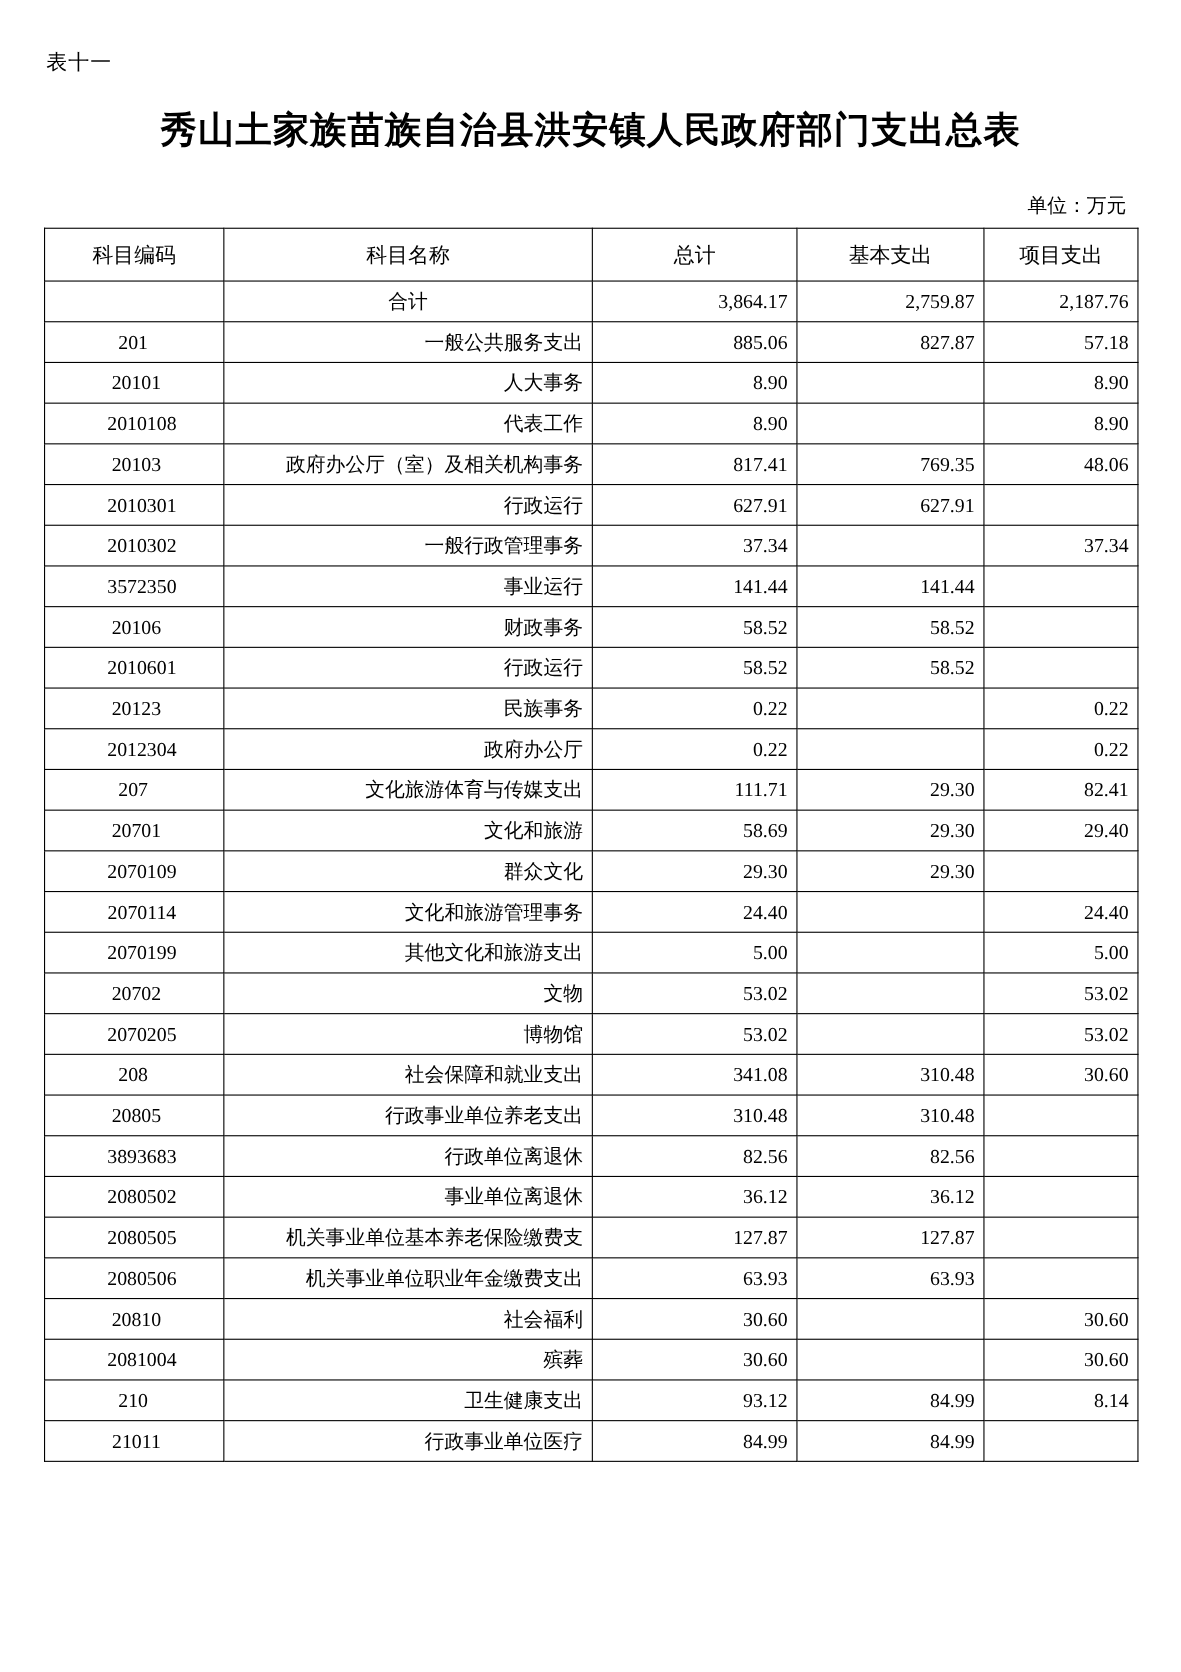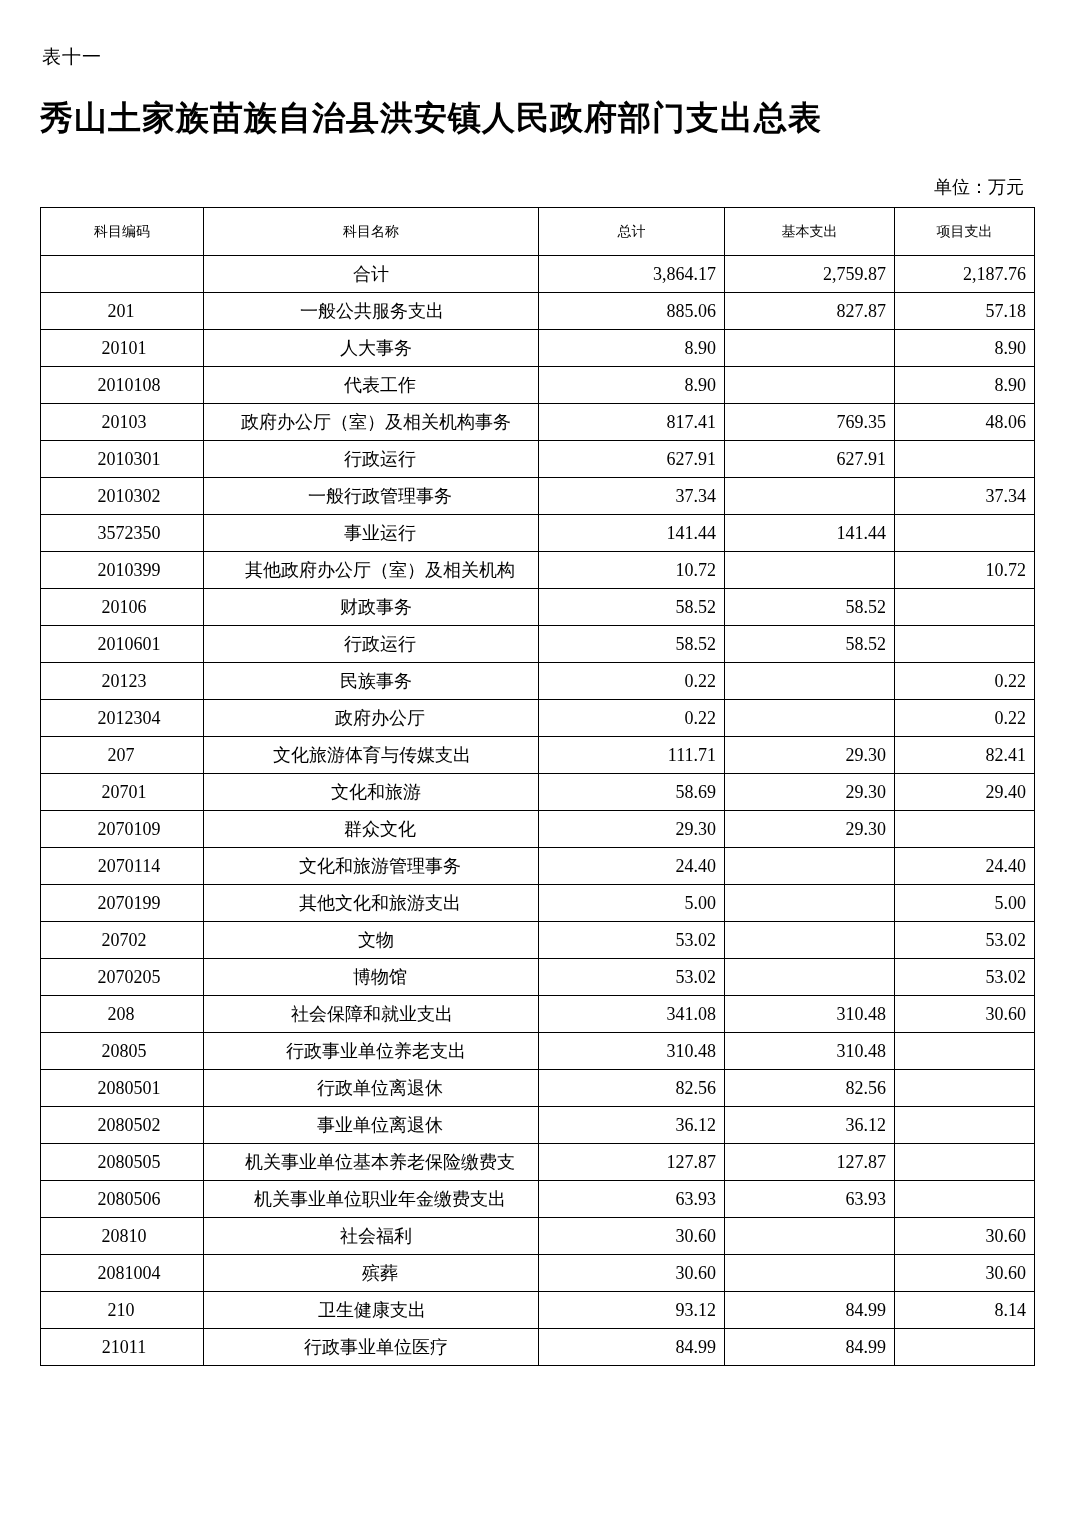--- a/index.html
+++ b/index.html
@@ -22,21 +22,21 @@
     padding: 44px 40px 0 40px;
     position: relative;
   }
   .table-label {
     font-size: 19px;
     letter-spacing: 1px;
     margin-left: 2px;
     margin-bottom: 26px;
   }
   .doc-title {
-    text-align: left;
+    text-align: center;
     font-size: 33px;
     font-weight: bold;
     letter-spacing: 1px;
     margin: 0 0 34px 0;
     font-family: "Liberation Serif", "DejaVu Serif", serif;
   }
   .unit-line {
     text-align: right;
     font-size: 18px;
     padding-right: 10px;
@@ -54,33 +54,33 @@
     font-weight: normal;
     padding: 0 8px;
     height: 37px;
     box-sizing: border-box;
     overflow: hidden;
     white-space: nowrap;
   }
   table.budget th {
     text-align: center;
     height: 48px;
-    font-size: 14px;
+    font-size: 19px;
   }
   col.c-code { width: 163px; }
   col.c-name { width: 335px; }
   col.c-total { width: 186px; }
   col.c-basic { width: 170px; }
   col.c-project { width: 140px; }
 
   .cell-code {
     text-align: center;
   }
   .cell-name {
-    text-align: center;
+    text-align: right;
   }
   .num {
     text-align: right;
   }
   .row-total td {
     font-weight: bold;
   }
   .row-total .cell-name {
     text-align: center;
     font-weight: normal;
@@ -171,27 +171,20 @@
           <td class="num"></td>
           <td class="num">37.34</td>
         </tr>
         <tr class="lvl3">
           <td class="cell-code">3572350</td>
           <td class="cell-name">事业运行</td>
           <td class="num">141.44</td>
           <td class="num">141.44</td>
           <td class="num"></td>
         </tr>
-        <tr class="lvl3 tall">
-          <td class="cell-code">2010399</td>
-          <td class="cell-name">其他政府办公厅（室）及相关机构</td>
-          <td class="num">10.72</td>
-          <td class="num"></td>
-          <td class="num">10.72</td>
-        </tr>
         <tr class="lvl2">
           <td class="cell-code">20106</td>
           <td class="cell-name">财政事务</td>
           <td class="num">58.52</td>
           <td class="num">58.52</td>
           <td class="num"></td>
         </tr>
         <tr class="lvl3">
           <td class="cell-code">2010601</td>
           <td class="cell-name">行政运行</td>
@@ -270,21 +263,21 @@
           <td class="num">30.60</td>
         </tr>
         <tr class="lvl2">
           <td class="cell-code">20805</td>
           <td class="cell-name">行政事业单位养老支出</td>
           <td class="num">310.48</td>
           <td class="num">310.48</td>
           <td class="num"></td>
         </tr>
         <tr class="lvl3">
-          <td class="cell-code">2080501</td>
+          <td class="cell-code">3893683</td>
           <td class="cell-name">行政单位离退休</td>
           <td class="num">82.56</td>
           <td class="num">82.56</td>
           <td class="num"></td>
         </tr>
         <tr class="lvl3">
           <td class="cell-code">2080502</td>
           <td class="cell-name">事业单位离退休</td>
           <td class="num">36.12</td>
           <td class="num">36.12</td>

